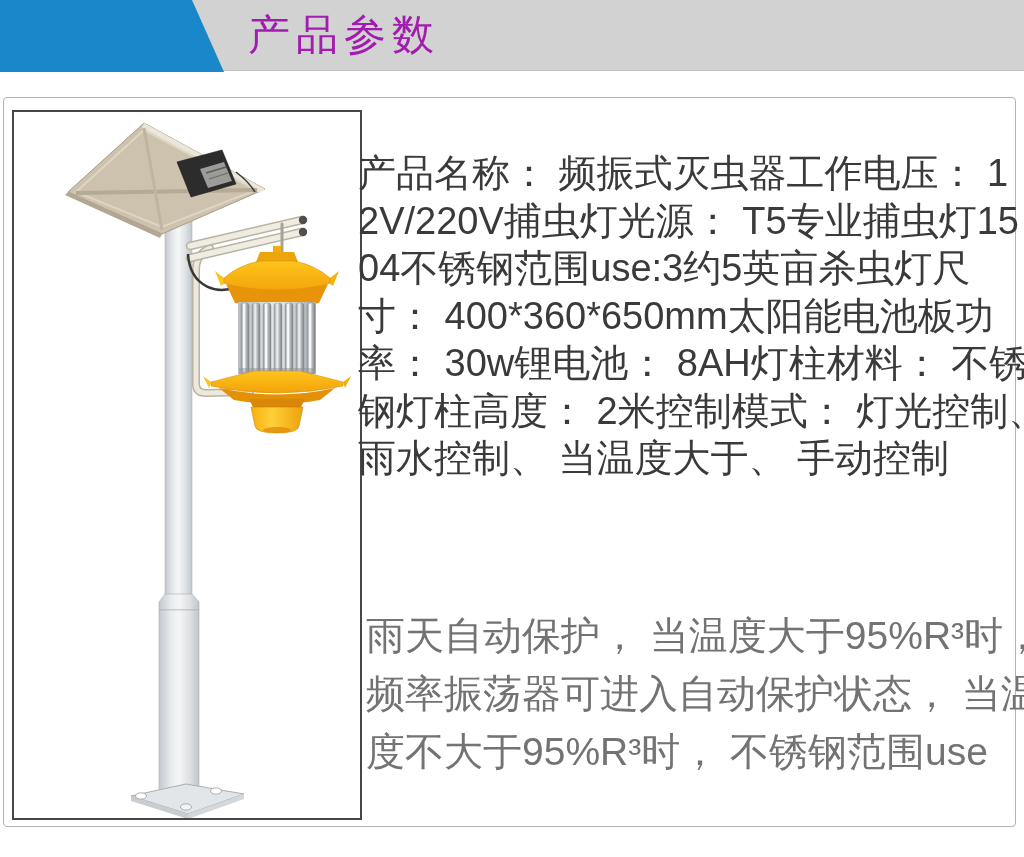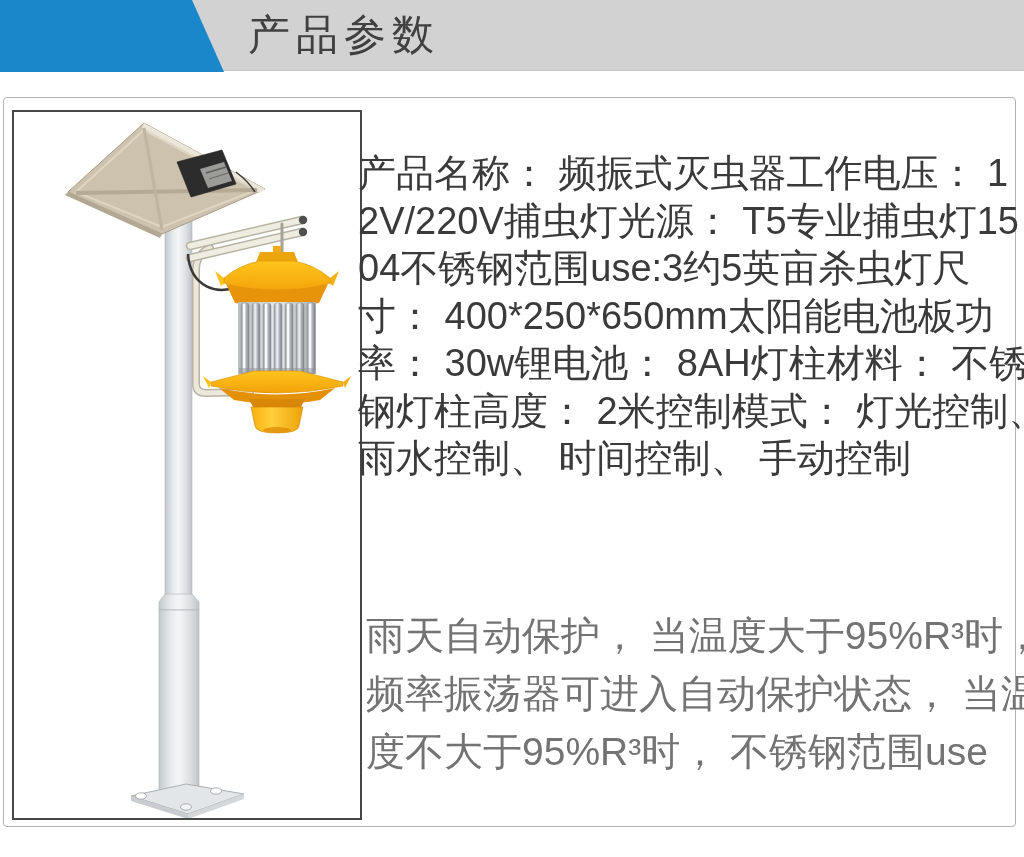--- a/index.html
+++ b/index.html
@@ -19,21 +19,21 @@
     background:var(--banner-grey);
     border-bottom:1px solid #c3c3c3;
   }
   .banner-accent{
     position:absolute;left:0;top:0;width:232px;height:72px;
     background:var(--accent-blue);
     clip-path:polygon(0 0,192px 0,224px 100%,0 100%);
   }
   .banner-title{
     position:absolute;left:248px;top:0;height:70px;line-height:70px;
-    font-size:42px;color:#404040;letter-spacing:6px;white-space:nowrap;
+    font-size:42px;color:#a21caf;letter-spacing:6px;white-space:nowrap;
   }
   
   .content-frame{
     position:absolute;left:3px;top:97px;width:1013px;height:730px;
     border:1px solid #b3b3b3;border-radius:4px;background:#ffffff;
     box-sizing:border-box;
   }
   
   .photo-frame{
     position:absolute;left:12px;top:110px;width:350px;height:710px;
@@ -192,24 +192,24 @@
           <ellipse cx="263" cy="318" rx="14" ry="3" fill="#de8d07" opacity="0.8"></ellipse>
         </g>
       </g>
     </svg>
   </div>
 
   <div class="specs">
     <div class="line">产品名称： 频振式灭虫器工作电压： 1</div>
     <div class="line">2V/220V捕虫灯光源： T5专业捕虫灯15</div>
     <div class="line">04不锈钢范围use:3约5英亩杀虫灯尺</div>
-    <div class="line">寸： 400*250*650mm太阳能电池板功</div>
+    <div class="line">寸： 400*360*650mm太阳能电池板功</div>
     <div class="line">率： 30w锂电池： 8AH灯柱材料： 不锈</div>
     <div class="line">钢灯柱高度： 2米控制模式： 灯光控制、</div>
-    <div class="line">雨水控制、 时间控制、 手动控制</div>
+    <div class="line">雨水控制、 当温度大于、 手动控制</div>
   </div>
 
   <div class="protection">
     <div class="line">雨天自动保护， 当温度大于95%R³时，</div>
     <div class="line">频率振荡器可进入自动保护状态， 当温</div>
     <div class="line">度不大于95%R³时， 不锈钢范围use</div>
   </div>
 
 </div>
 

